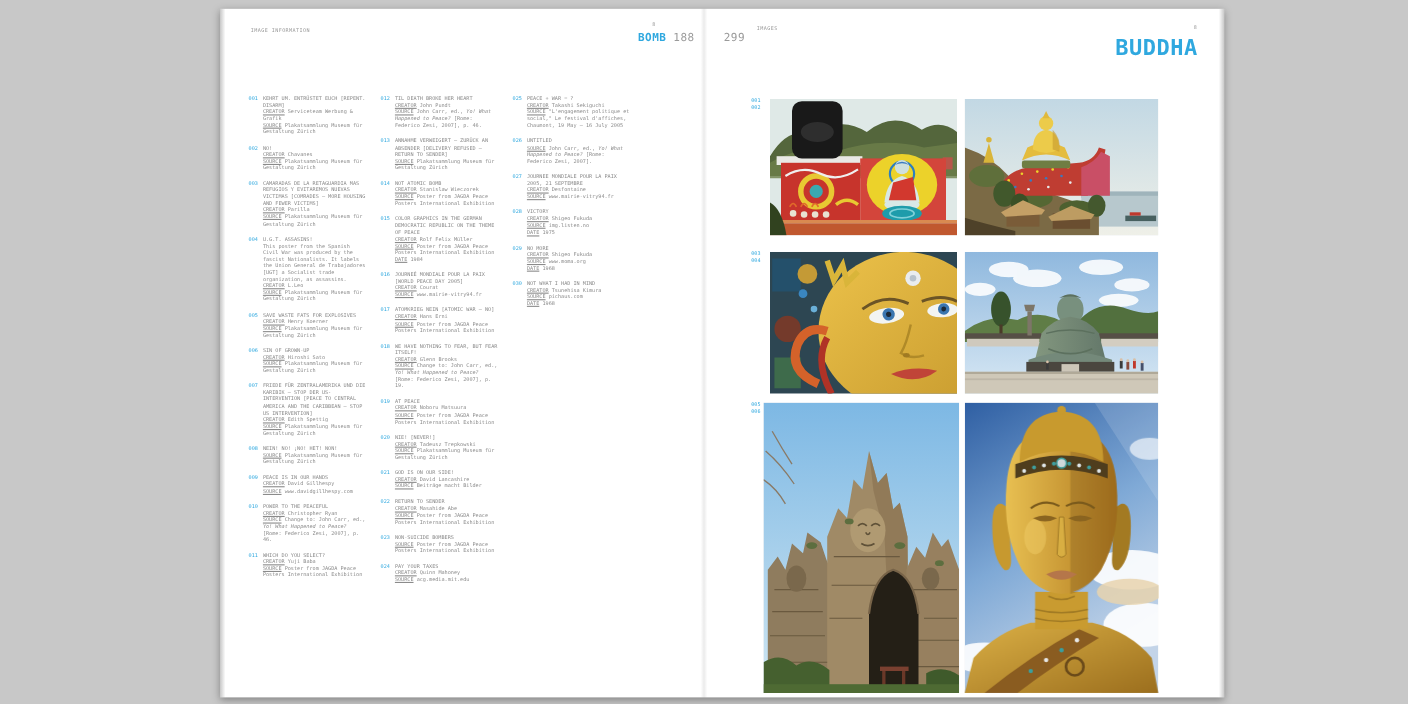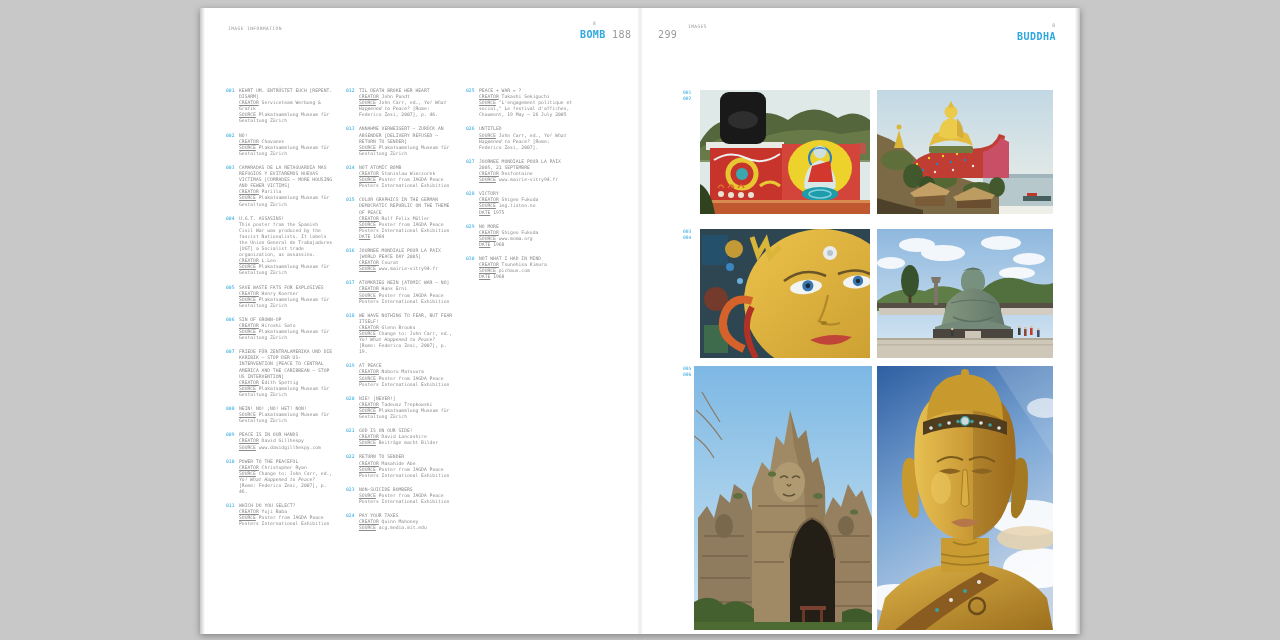--- a/index.html
+++ b/index.html
@@ -1,30 +1,30 @@
 <!DOCTYPE html>
 <html><head>
 <meta charset="utf-8">
 <style>
   html,body{margin:0;padding:0;}
   #canvas{position:relative;width:1280px;height:640px;background:#c8c8c8;overflow:hidden;
           font-family:"DejaVu Sans Mono","Liberation Mono",monospace;}
   .spread{position:absolute;left:200px;top:8px;width:880px;height:626px;background:#ffffff;
-          box-shadow:0 2px 7px rgba(0,0,0,.35);}
+          box-shadow:0 2px 7px rgba(0,0,0,.35);padding-left:33px;}
   .spread::before{content:"";position:absolute;left:0;top:0;bottom:0;width:5px;
           background:linear-gradient(90deg,rgba(0,0,0,.22),rgba(0,0,0,0));}
   .spread::after{content:"";position:absolute;right:0;top:0;bottom:0;width:5px;
           background:linear-gradient(270deg,rgba(0,0,0,.22),rgba(0,0,0,0));}
   .gutter{position:absolute;left:437px;top:0;bottom:0;width:6px;
           background:linear-gradient(90deg,rgba(0,0,0,0),rgba(0,0,0,.08),rgba(0,0,0,0));}
   .micro{position:absolute;font-size:4.6px;letter-spacing:.4px;color:#9a9a9a;}
   .sup{position:absolute;font-size:4.6px;color:#9a9a9a;}
   .secline{position:absolute;font-size:10px;letter-spacing:.4px;color:#9a9a9a;white-space:nowrap;}
   .accent{color:#2fa8df;font-weight:bold;}
-  .buddha-title{position:absolute;font-size:10px;font-weight:bold;letter-spacing:.5px;color:#2fa8df;}
+  .buddha-title{position:absolute;font-size:20px;font-weight:bold;letter-spacing:.5px;color:#2fa8df;}
   
   .col{position:absolute;top:80px;width:112px;}
   .entry{display:flex;margin-bottom:8px;color:#8b8b8b;font-size:4.7px;line-height:6.1px;}
   .entry-num{width:13px;flex:none;color:#2fa8df;}
   .entry-body{width:94px;}
   .e-title{}
   .e-note{}
   .e-field .f-label{text-decoration:underline;}
   em{font-style:italic;}
   

